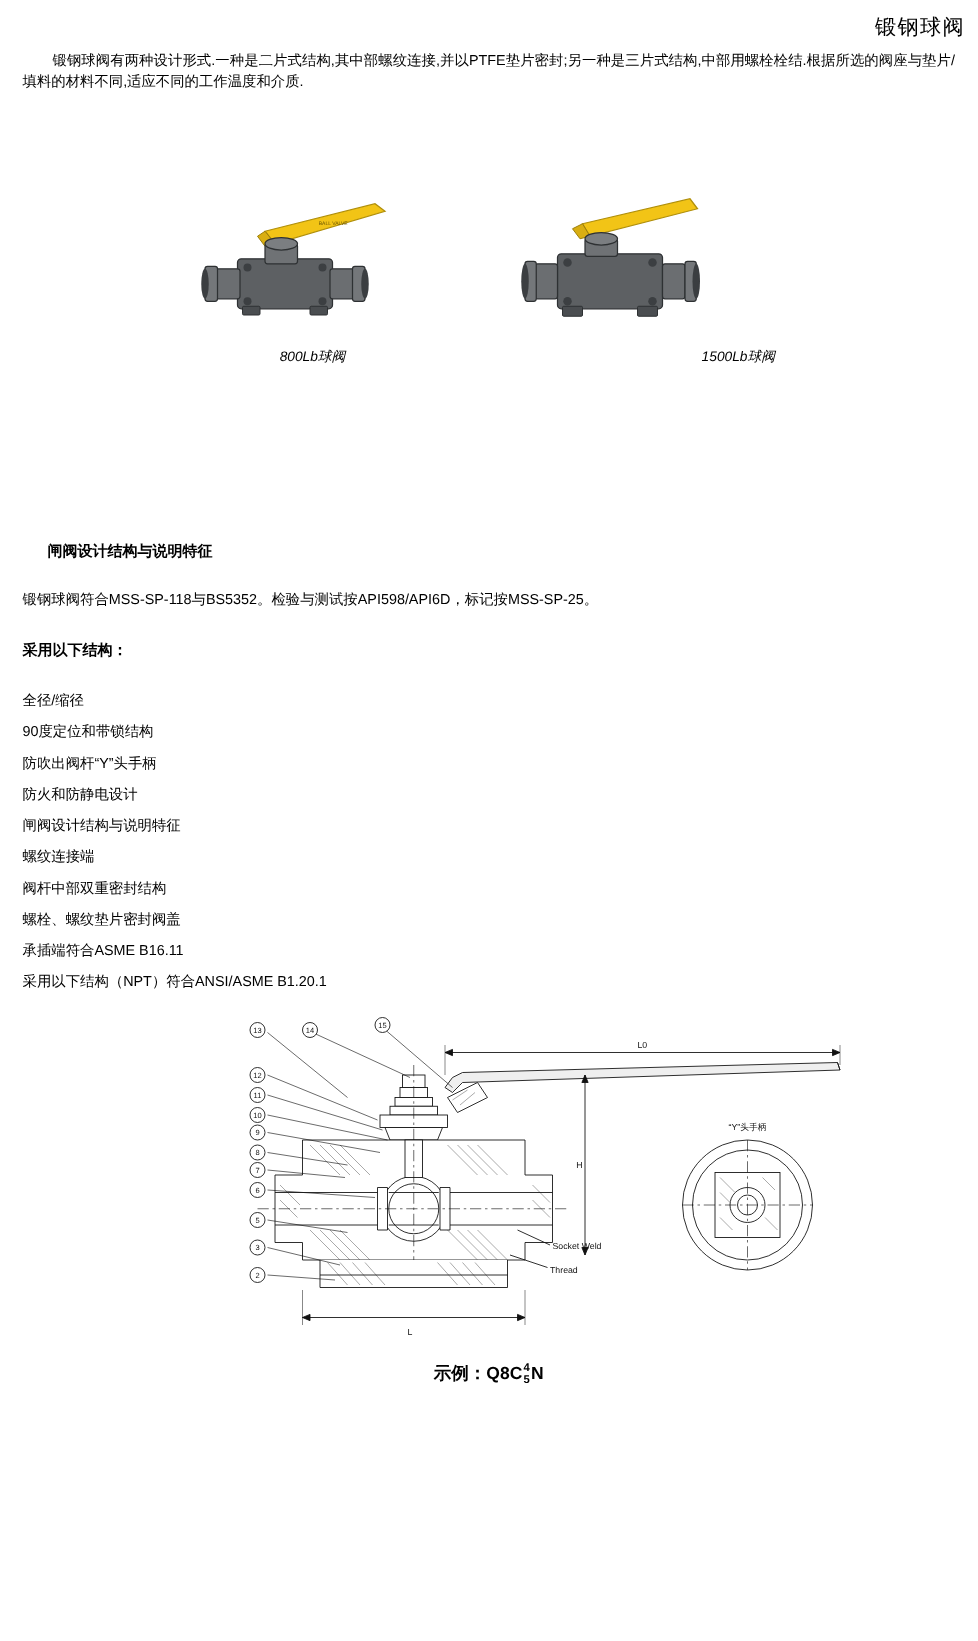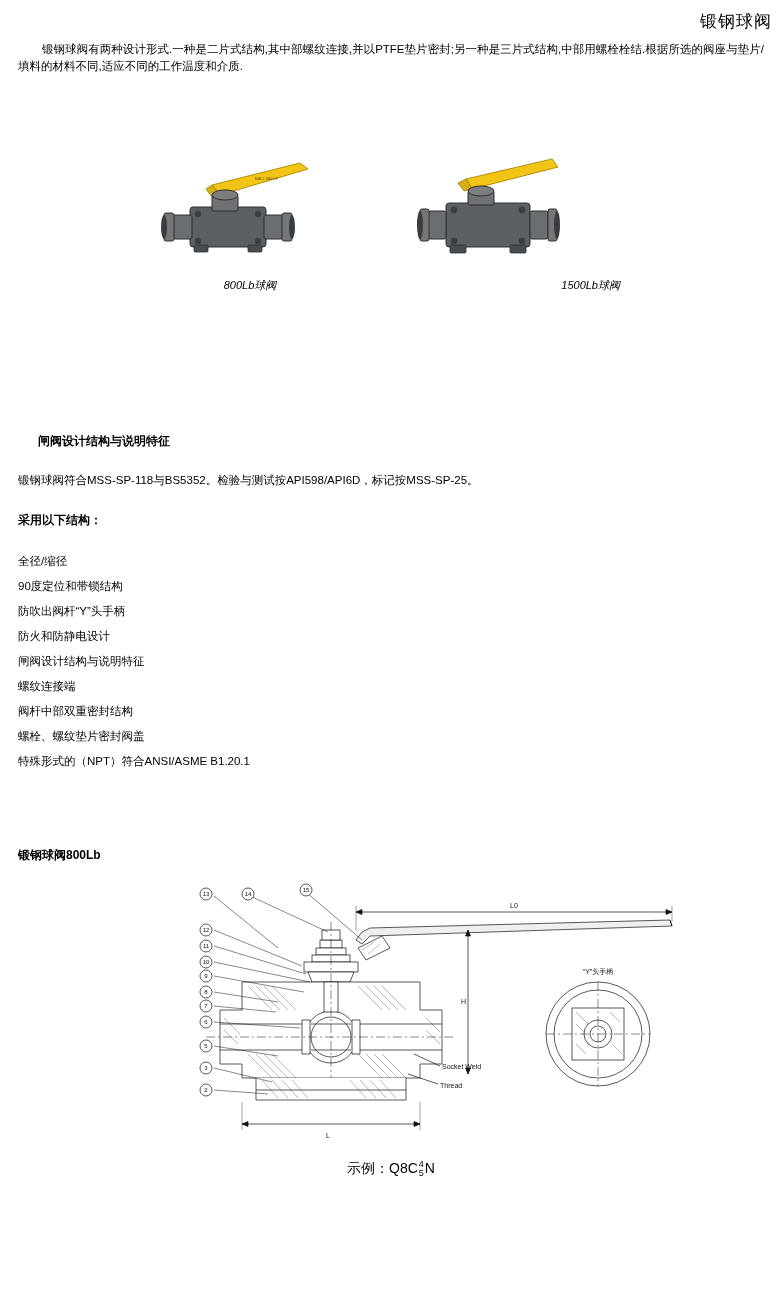--- a/index.html
+++ b/index.html
@@ -92,21 +92,21 @@
     position: relative;
     margin-top: 14px;
     height: 300px;
   }
   .example-label {
     position: absolute;
     left: 0; right: 0;
     bottom: 0;
     text-align: center;
     font-size: 14px;
-    font-weight: normal;
+    font-weight: bold;
   }
   .example-label .frac {
     display: inline-block;
     vertical-align: middle;
     font-size: 9px;
     line-height: 9px;
     text-align: center;
     margin: 0 1px;
   }
 </style>
@@ -199,24 +199,24 @@
 
   <ul class="feature-list">
     <li>全径/缩径</li>
     <li>90度定位和带锁结构</li>
     <li>防吹出阀杆“Y”头手柄</li>
     <li>防火和防静电设计</li>
     <li>闸阀设计结构与说明特征</li>
     <li>螺纹连接端</li>
     <li>阀杆中部双重密封结构</li>
     <li>螺栓、螺纹垫片密封阀盖</li>
-    <li>特殊形式的（NPT）符合ANSI/ASME B1.20.1</li>
+    <li>承插端符合ASME B16.11</li>
+    <li>采用以下结构（NPT）符合ANSI/ASME B1.20.1</li>
   </ul>
 
-  <h3 class="drawing-head">锻钢球阀800Lb</h3>
 
   <div class="drawing-wrap">
     <svg width="762" height="270" viewBox="0 0 762 270">
       <g stroke="#111" fill="none" stroke-width="0.7" font-family="'Liberation Sans',sans-serif">
 
         <path d="M346,62 L352,54 L360,50 L660,42 L662,48 L360,58 L352,66 Z" fill="#efefef" stroke="#111"></path>
         <line x1="660" y1="42" x2="662" y2="48" stroke="#111"></line>
 
         <rect x="310" y="62" width="22" height="8" fill="#fff"></rect>
         <rect x="306" y="70" width="30" height="7" fill="#fff"></rect>

